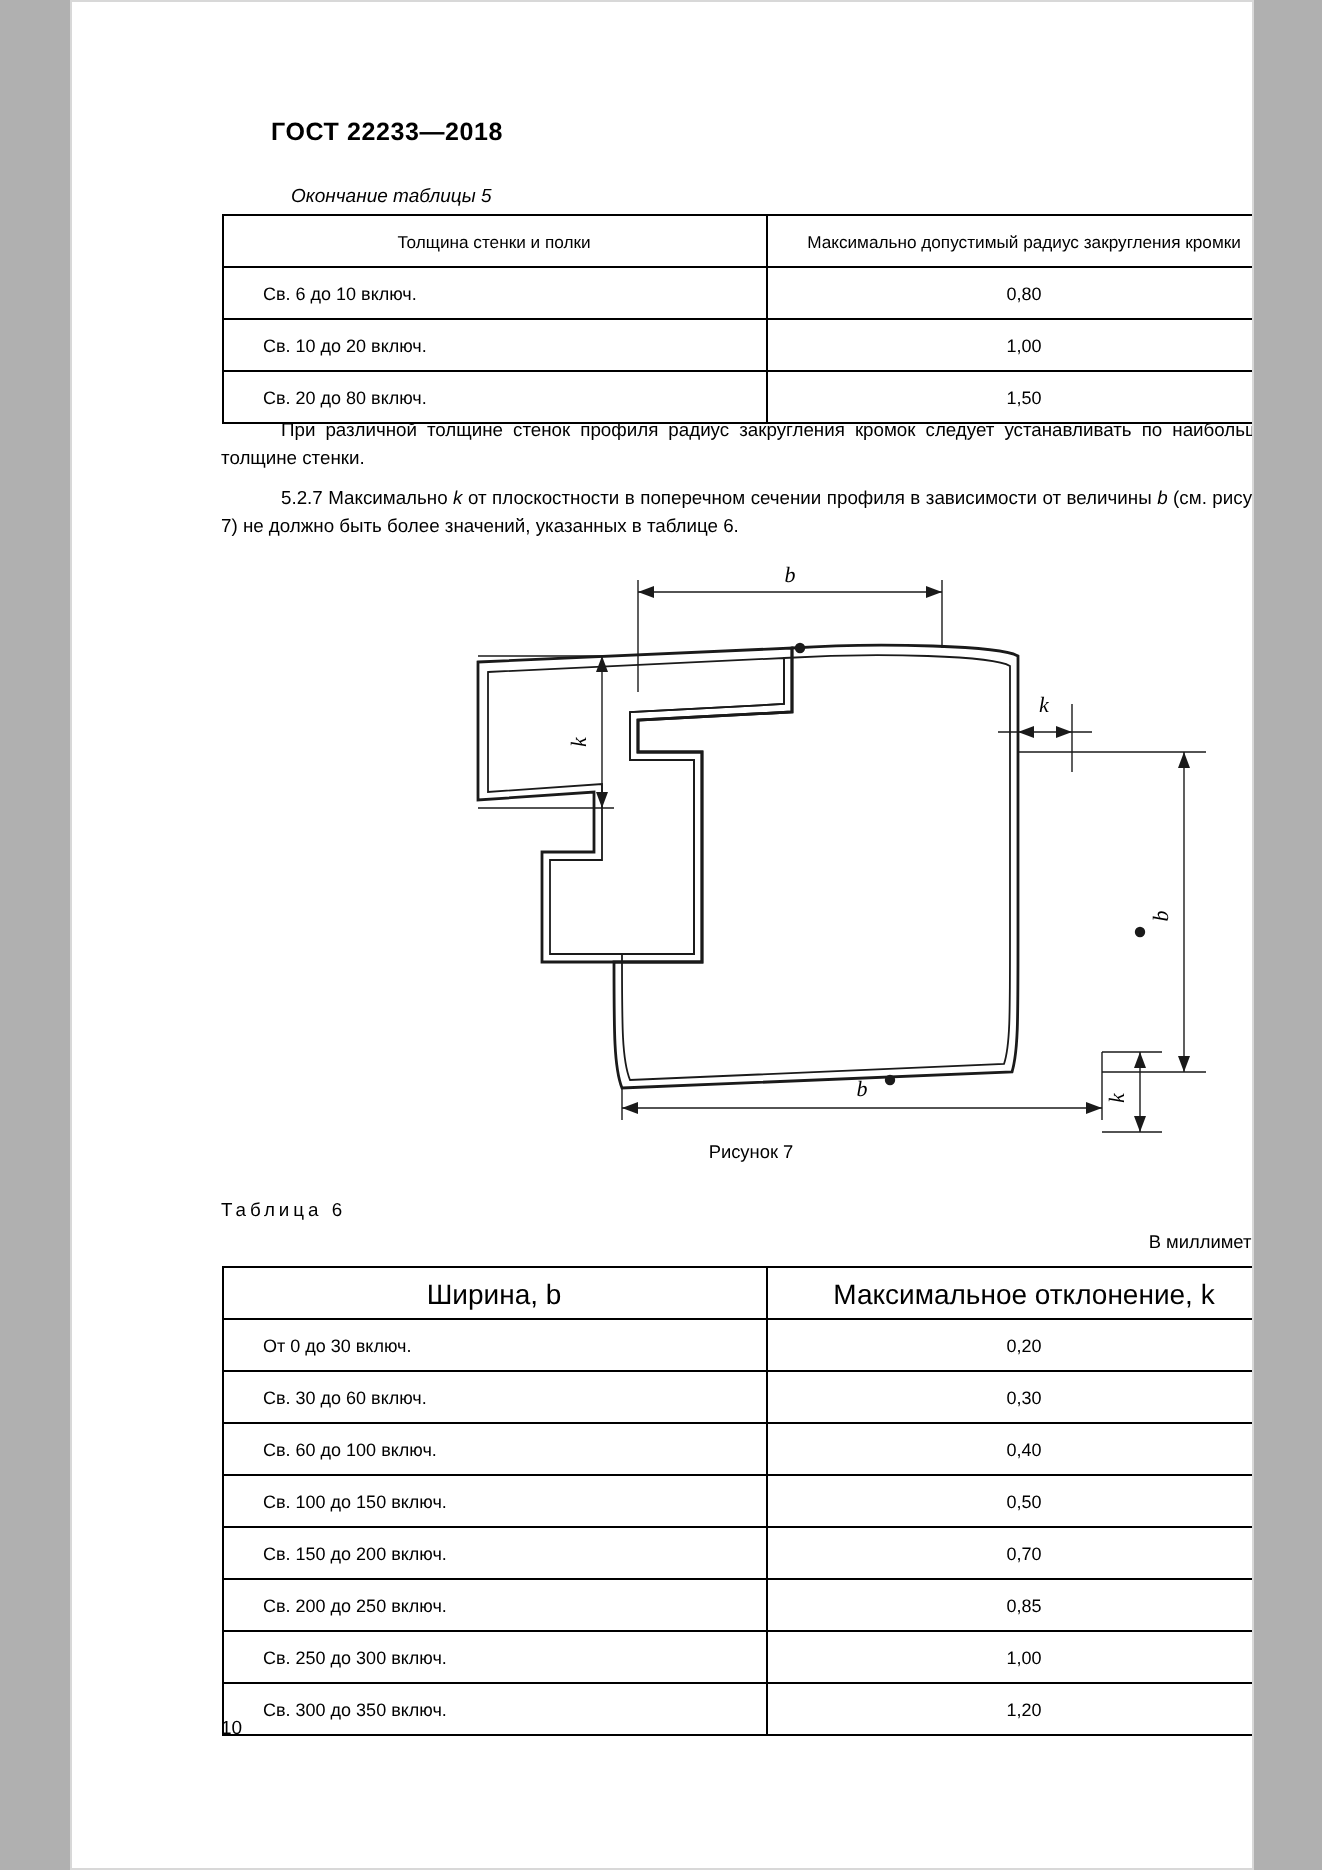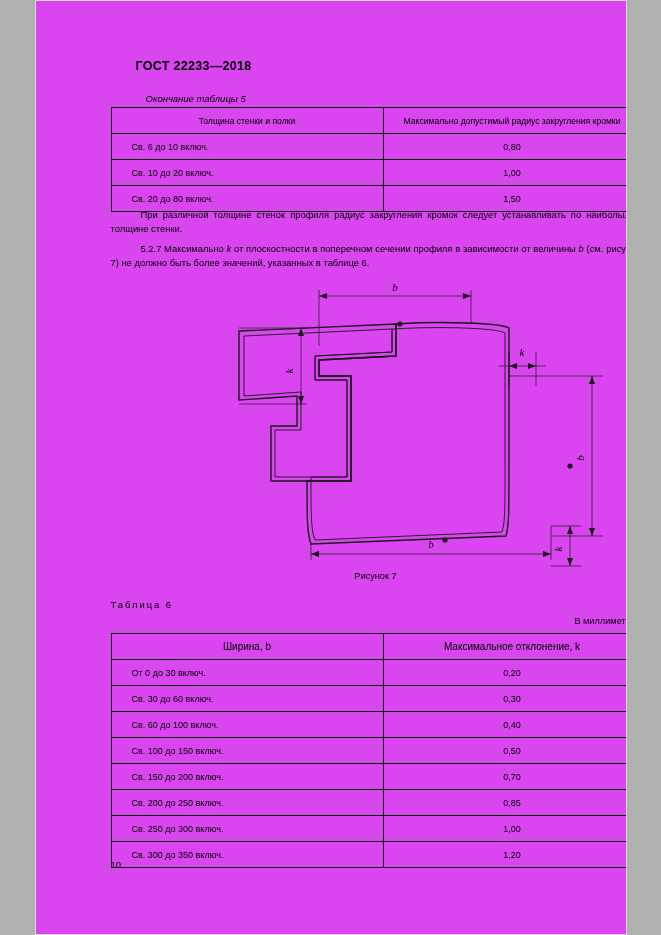--- a/index.html
+++ b/index.html
@@ -4,21 +4,21 @@
 <style>
   html, body {
     margin: 0;
     padding: 0;
     background: #b0b0b0;
   }
   .page {
     position: relative;
     width: 592px;
     height: 935px;
-    background: #d946ef;
+    background: #ffffff;
     margin: 0 auto;
     font-family: "Liberation Sans", sans-serif;
     color: #000000;
     overflow: hidden;
     border: 1px solid #d8d8d8;
     box-sizing: border-box;
   }
   .std-title {
     position: absolute;
     left: 100px;
@@ -108,21 +108,21 @@
     text-align: right;
     font-size: 9.2px;
   }
   .t6 {
     position: absolute;
     left: 75px;
     top: 632px;
   }
   .t6 td.hdr {
     text-align: center;
-    font-size: 10px;
+    font-size: 14px;
   }
   .t6 td.lbl {
     padding-left: 20px;
     font-size: 9px;
   }
   .t6 td.val {
     text-align: center;
     font-size: 9px;
   }
   .page-number {

